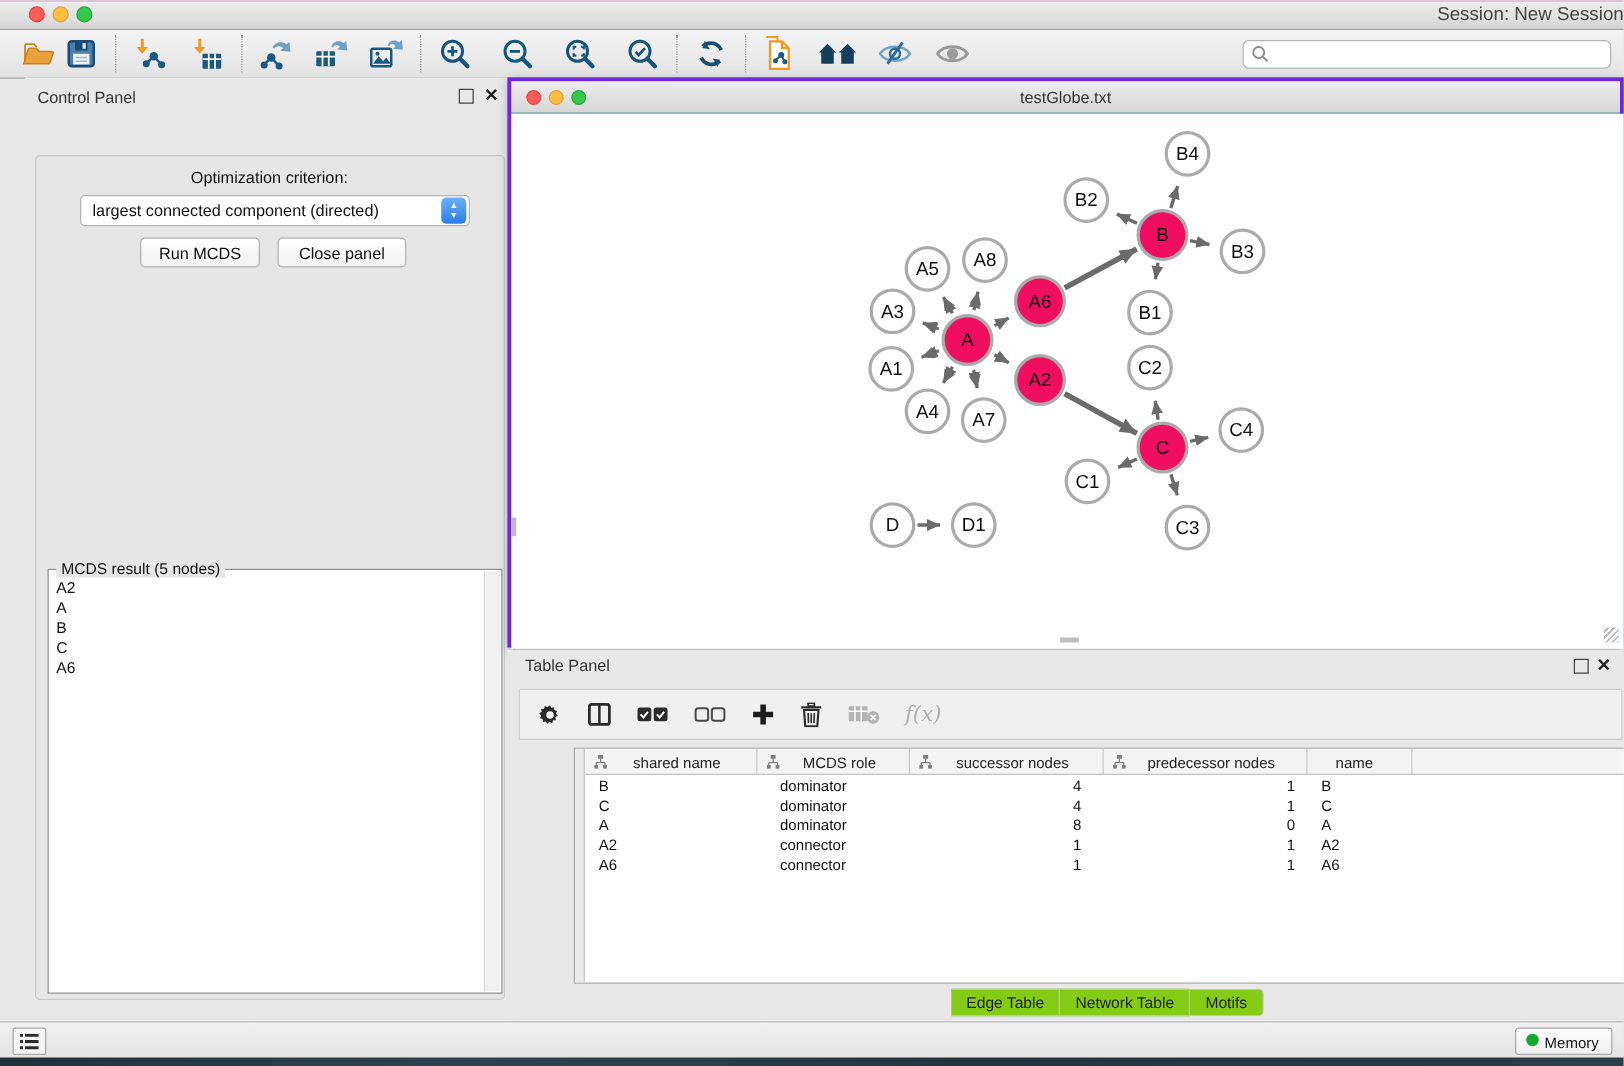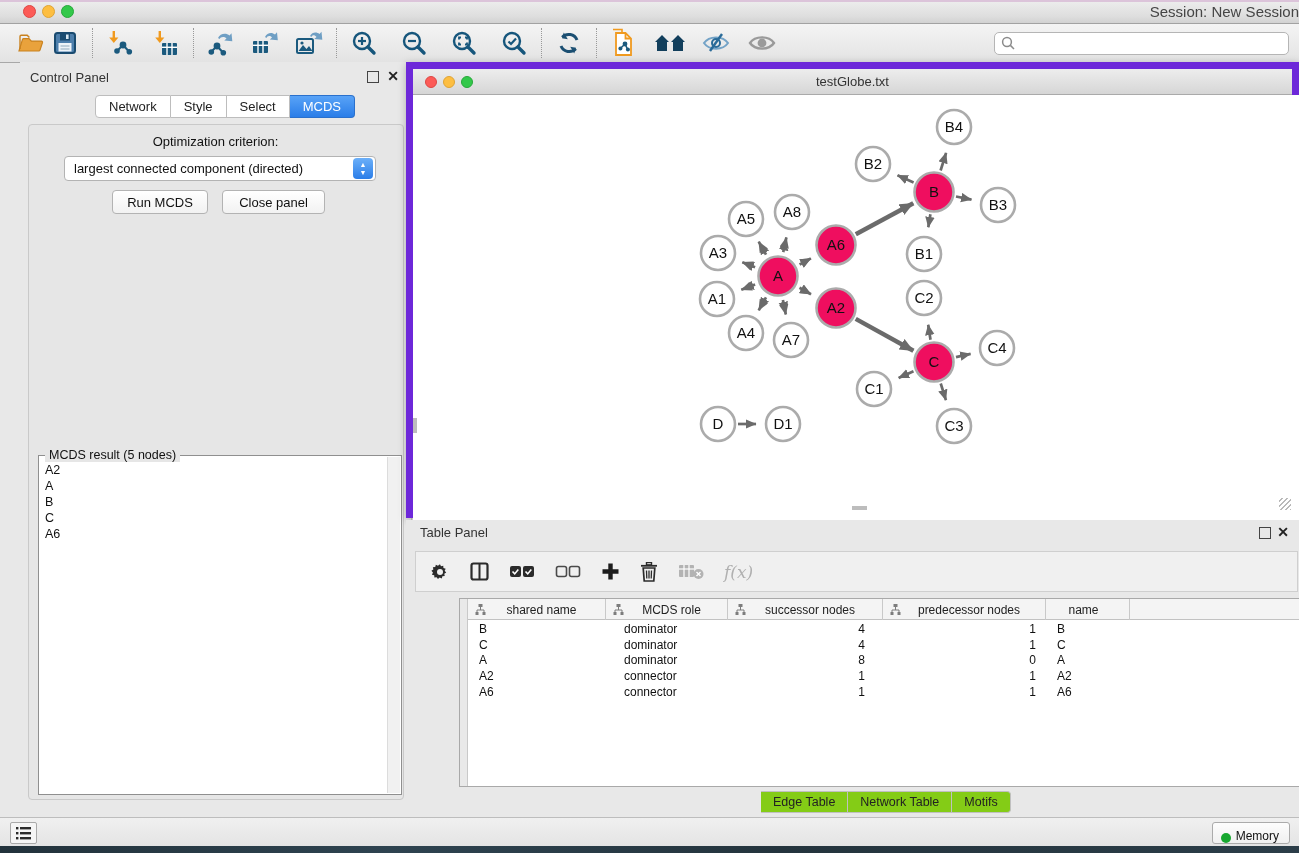--- a/index.html
+++ b/index.html
@@ -58,21 +58,21 @@
     border:1px solid #8f8f8f; background:#fff; }
   #mcds-legend { position:absolute; left:6px; top:-8px; background:#e6e6e6; padding:0 4px;
     font-size:12.5px; color:#111; }
   #mcds-list { position:absolute; left:4px; top:6px; right:16px; bottom:4px; overflow:hidden; }
   .mcds-item { font-size:12.5px; color:#111; height:16px; line-height:16px; padding-left:2px; }
   #mcds-scroll { position:absolute; right:1px; top:1px; width:13px; bottom:1px; background:#f1f1f1;
     border-left:1px solid #dcdcdc; }
 
   
   #net-window { position:absolute; left:406px; top:62px; width:893px; height:456px;
-    border:7px solid #6d28d9; background:#14b8a6; box-shadow:0 2px 8px rgba(0,0,0,.25); }
+    border:3px solid #6d28d9; background:#14b8a6; box-shadow:0 2px 8px rgba(0,0,0,.25); }
   #net-titlebar { position:absolute; left:0; top:0; right:0; height:26px;
     background:linear-gradient(#ededed,#d6d6d6); border-bottom:1px solid #aaa; }
   #net-title { text-align:center; line-height:25px; font-size:13px; color:#333; }
   #net-titlebar .light { top:7px; width:12px; height:12px; }
   #net-titlebar .red { left:12px; } #net-titlebar .yellow { left:30px; } #net-titlebar .green { left:48px; }
   #graph-area { position:absolute; left:0; top:26px; width:891px; height:428px; background:#fff; }
   #net-vthumb { position:absolute; left:0px; top:349px; width:4px; height:15px; background:#bdbdbd; }
   #net-hthumb { position:absolute; left:439px; bottom:1px; width:15px; height:4px; background:#bdbdbd; }
   #net-grip { position:absolute; right:1px; bottom:1px; width:12px; height:12px;
     background:repeating-linear-gradient(135deg, transparent 0 2px, #b9b9b9 2px 3.5px); }
@@ -108,23 +108,23 @@
     background:#84cc16; border:1px solid #c0c0c0; border-left:none; }
   .tp-tab:first-child { border-left:1px solid #c0c0c0; border-radius:4px 0 0 4px;margin-top:28px; }
   .tp-tab:last-child { border-radius:0 4px 4px 0; }
   .tp-tab.active { background:linear-gradient(#55a0f7,#2a7de8); color:#fff; border-color:#2a70cc; }
 
   
   #statusbar { position:absolute; left:0; top:817px; width:1299px; height:29px;
     background:linear-gradient(#f0f0f0,#e4e4e4); border-top:1px solid #bdbdbd; }
   #list-btn { position:absolute; left:10px; top:4px; width:27px; height:22px; background:#f5f5f5;
     border:1px solid #a9a9a9; border-radius:2px; display:flex; align-items:center; justify-content:center; }
-  #memory-btn { position:absolute; right:9px; top:4px; height:22px; padding:14px 10px 0 8px;
+  #memory-btn { position:absolute; right:9px; top:4px; height:22px; padding:4px 10px 0 8px;
     background:linear-gradient(#fdfdfd,#f0f0f0); border:1px solid #ababab; border-radius:3px;
-    display:flex; align-items:flex-end; gap:5px; font-size:12px; color:#111; }
+    display:flex; align-items:flex-start; gap:5px; font-size:12px; color:#111; }
   #memory-dot { width:10px; height:10px; border-radius:50%; background:#17a72f; }
   #desktop-strip { position:absolute; left:0; top:846px; width:1299px; height:7px;
     background:linear-gradient(90deg,#22323b,#2e4350 30%,#24343d 60%,#2b3d48); }
 
   svg { display:block; }
 </style>
 </head>
 <body>
 
 <div id="app">
@@ -303,26 +303,20 @@
           <line x1="9.4" y1="9.4" x2="13" y2="13" stroke="#8b8b8b" stroke-width="1.5"></line>
         </svg>
       <input id="search-input" placeholder="" style="">
     </div>
   </div>
 
   <div id="control-panel">
     <div id="cp-header">Control Panel</div>
     <div id="cp-float" class="panel-float"></div>
     <div id="cp-close" class="panel-close">✕</div>
-    <div id="cp-tabs">
-      <div class="cp-tab">Network</div>
-      <div class="cp-tab">Style</div>
-      <div class="cp-tab">Select</div>
-      <div class="cp-tab active">MCDS</div>
-    </div>
     <div id="cp-box"></div>
     <div id="opt-label">Optimization criterion:</div>
     <div id="opt-select">
       <span class="sel-text">largest connected component (directed)</span>
       <span class="stepper">
           <span>▲</span>
           <span>▼</span>
         </span>
     </div>
     <div id="run-btn" class="cp-btn">Run MCDS</div>

